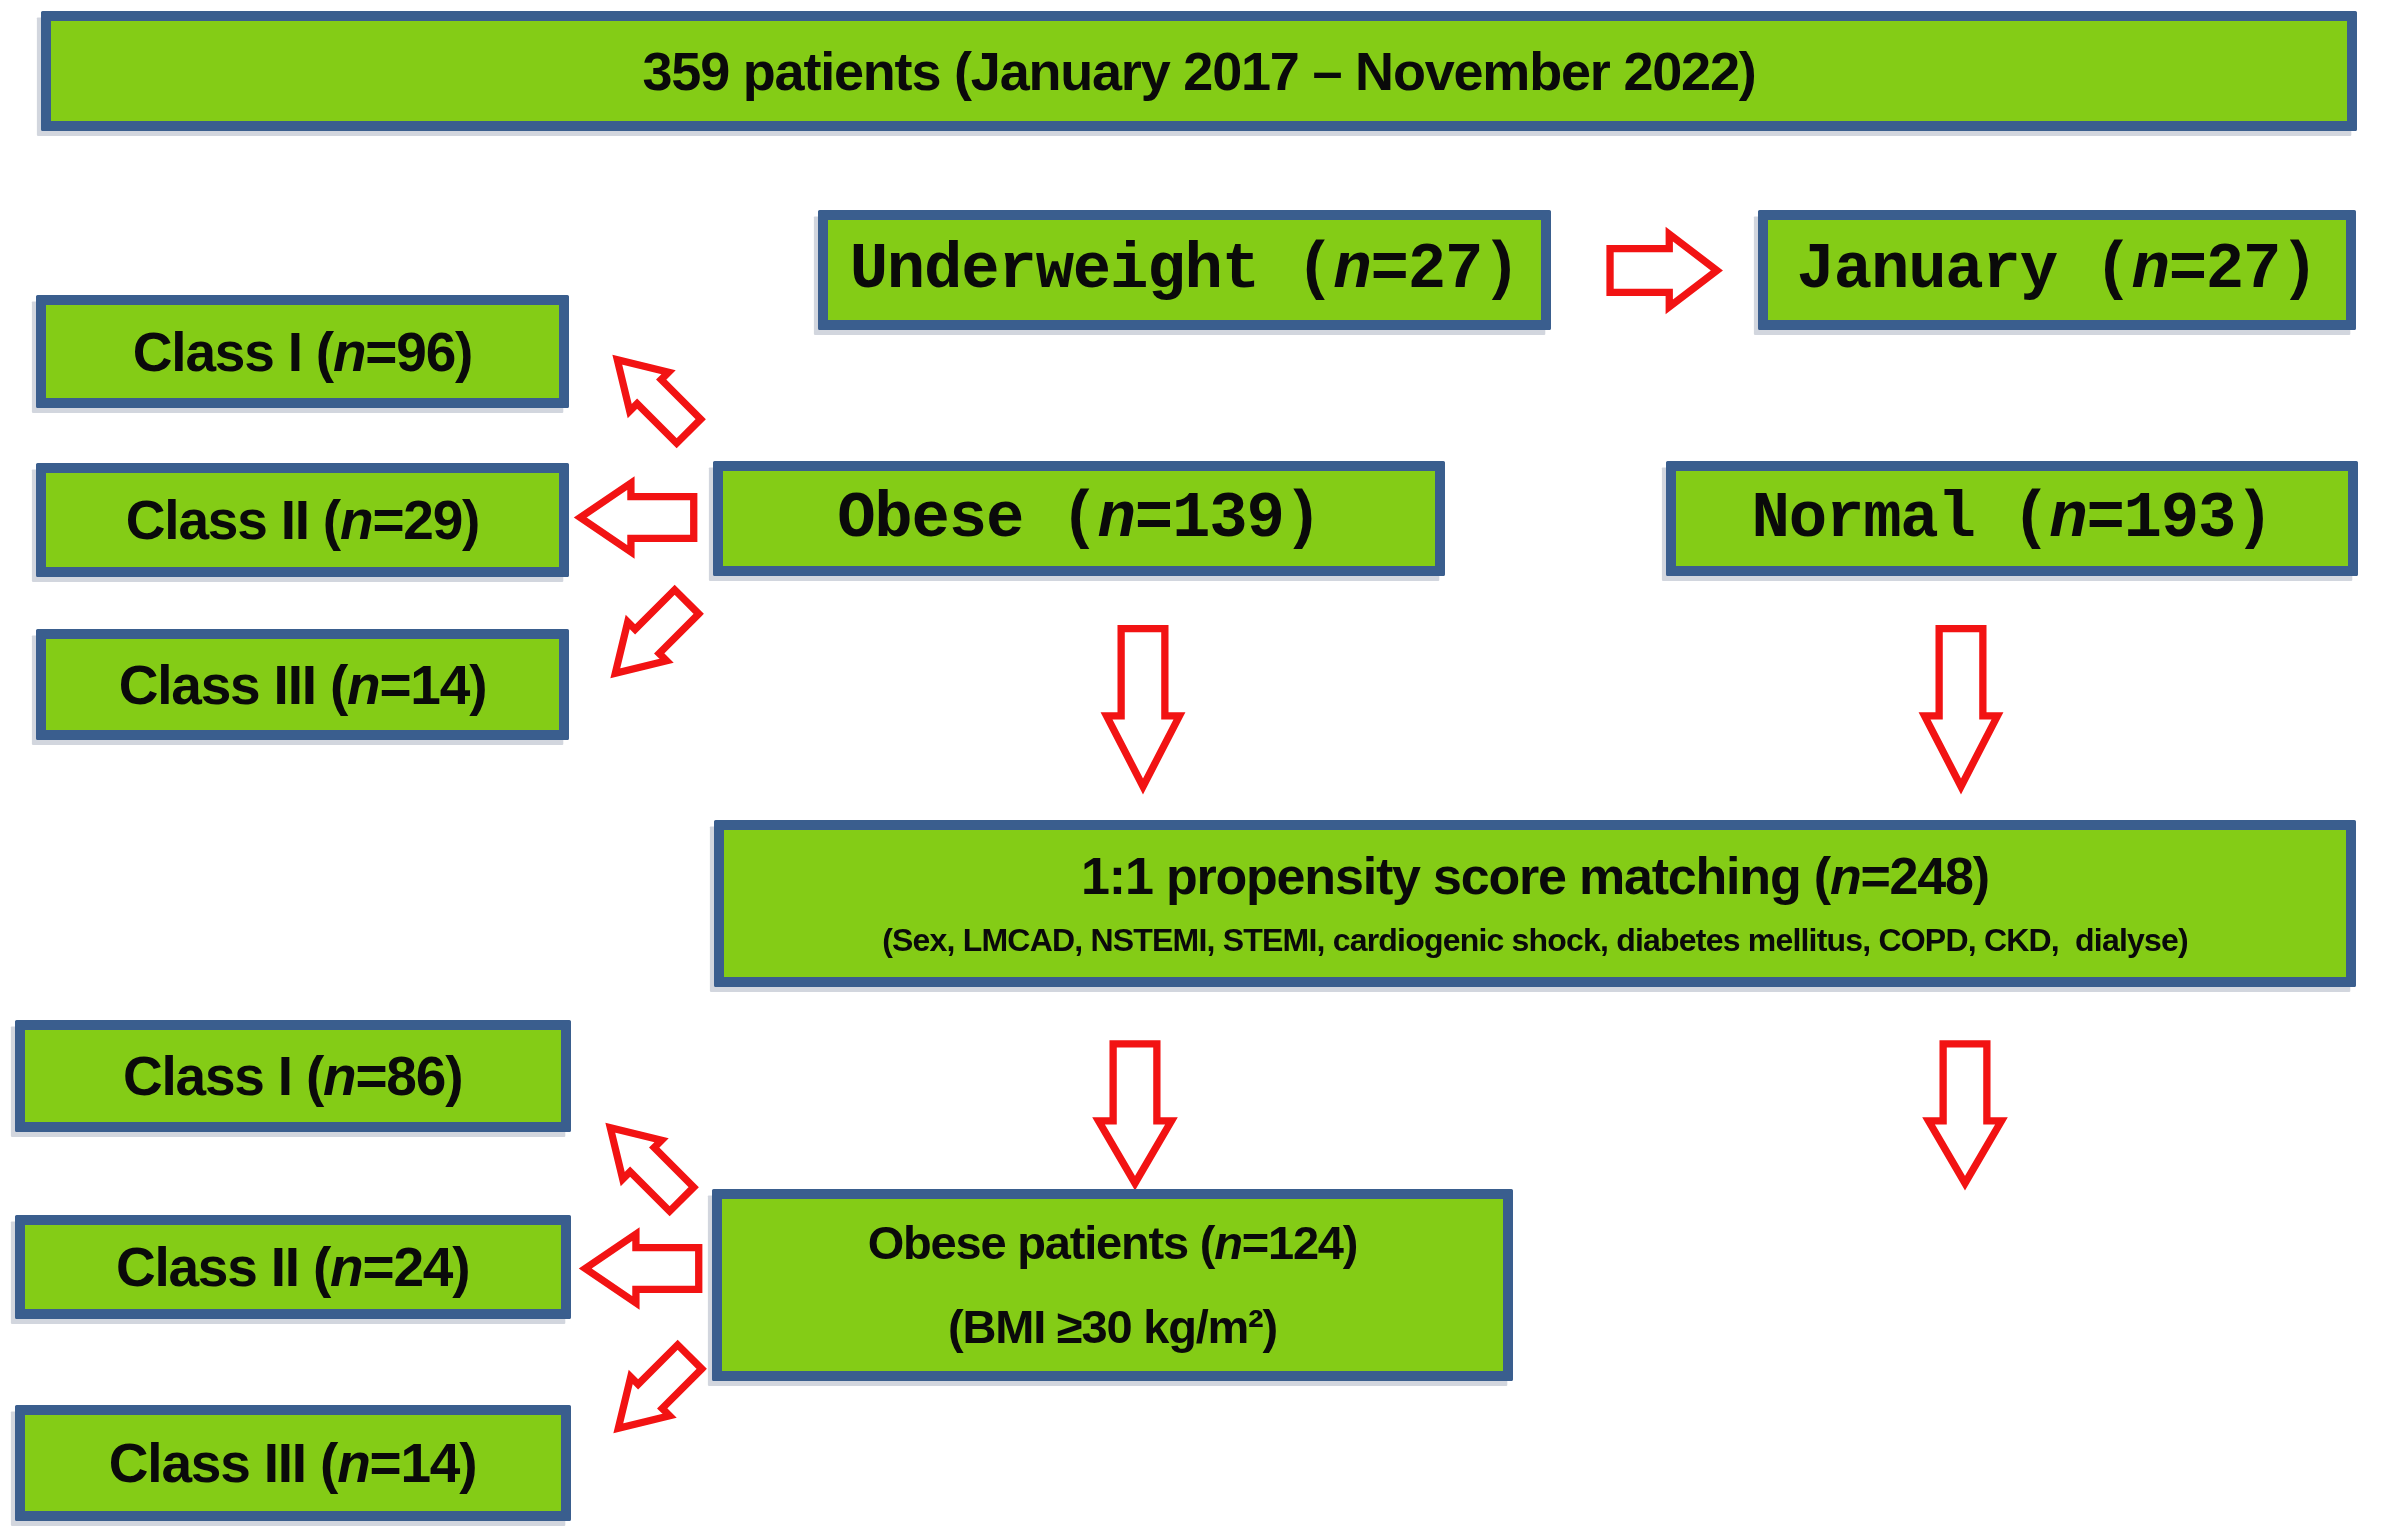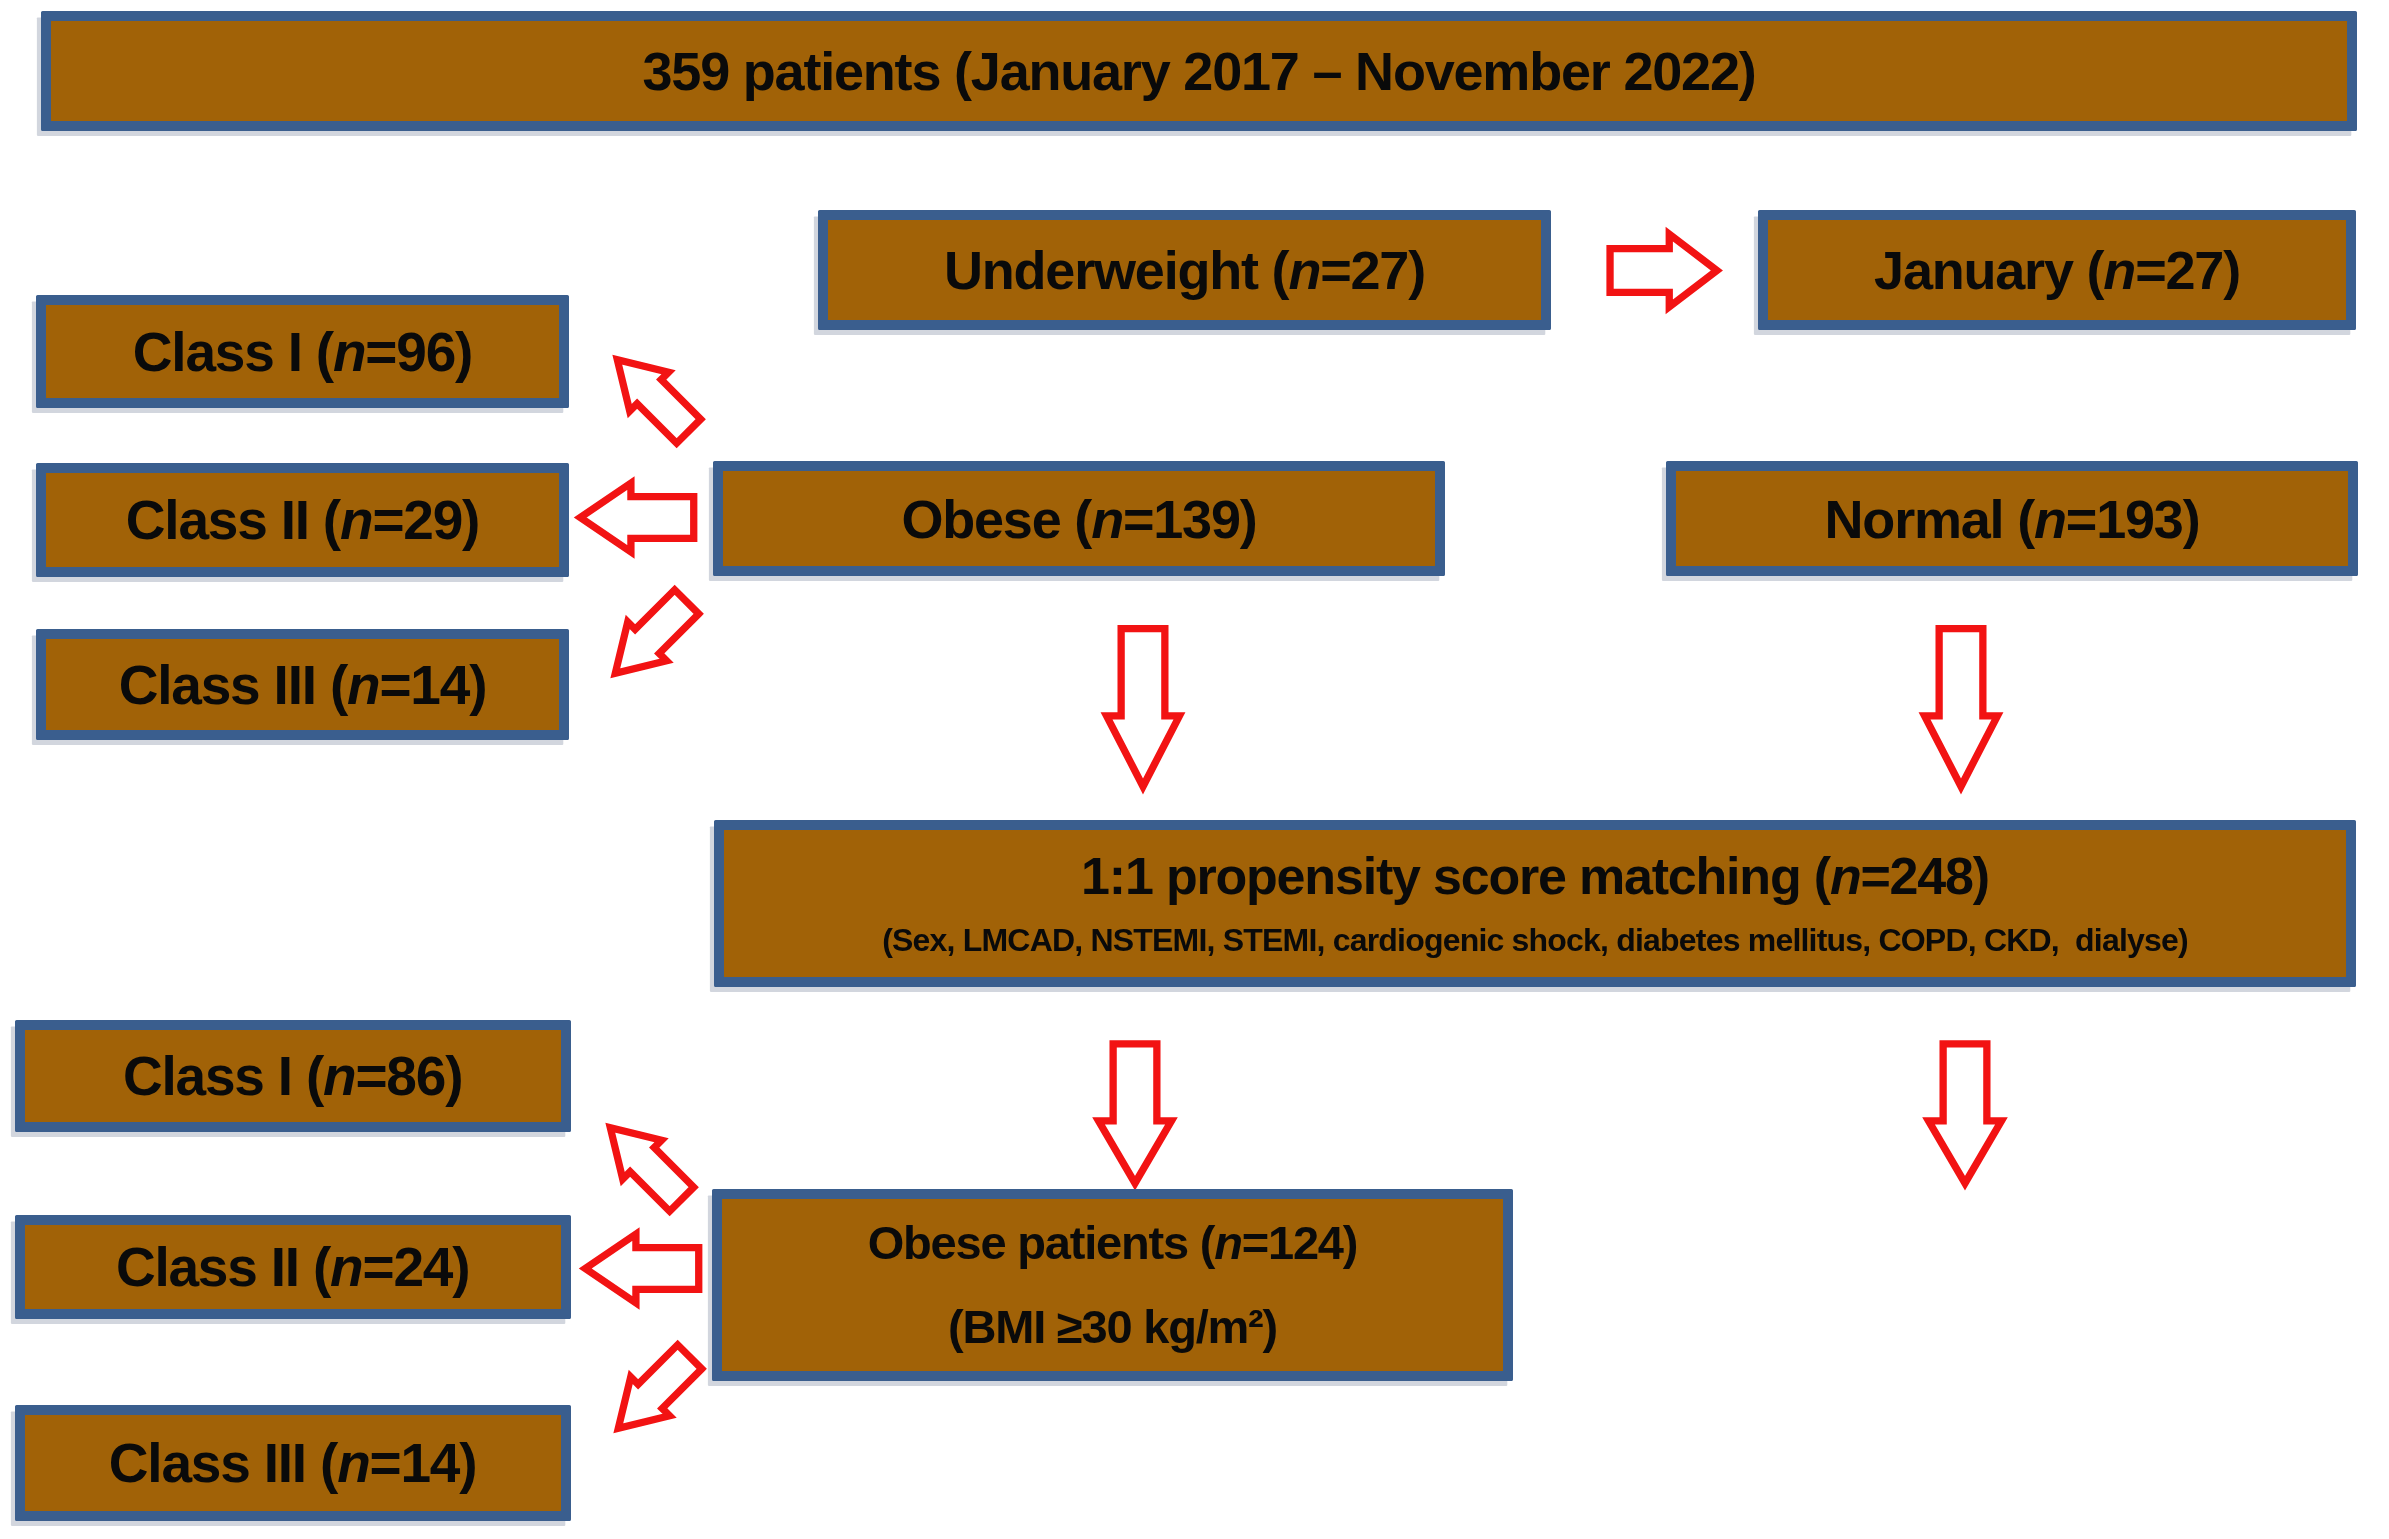--- a/index.html
+++ b/index.html
@@ -17,32 +17,32 @@
     font-family:"Liberation Sans","DejaVu Sans",sans-serif;
     font-weight:bold;
     color:var(--ink);
     letter-spacing:-1.2px;
     overflow:hidden;
   }
   .node{
     position:absolute;
     box-sizing:border-box;
     border:10.6px solid var(--blue);
-    background:#a16207;
+    background:#84cc16;
     display:flex;
     flex-direction:column;
     align-items:center;
     justify-content:center;
     text-align:center;
     border-radius:1.6px;
     box-shadow:-4.9px 5.7px 0 -0.8px var(--shadow);
   }
   .node i{font-style:italic;}
   .fs-top{font-size:54px;}
-  .fs-node{font-size:54px;}
+  .fs-node{font-size:64px;font-family:Liberation Mono, monospace;}
   .fs-class{font-size:55px;}
   .two-line{font-size:47px;line-height:1.78;}
   .psm-title{font-size:52px;line-height:1.2;}
   .psm-sub{font-size:32px;line-height:1.3;margin-top:13px;white-space:pre;letter-spacing:-0.8px;}
   .arrow{position:absolute;}
   .arrow svg{display:block;width:100%;height:100%;overflow:visible;}
 </style>
 </head>
 <body>
 

